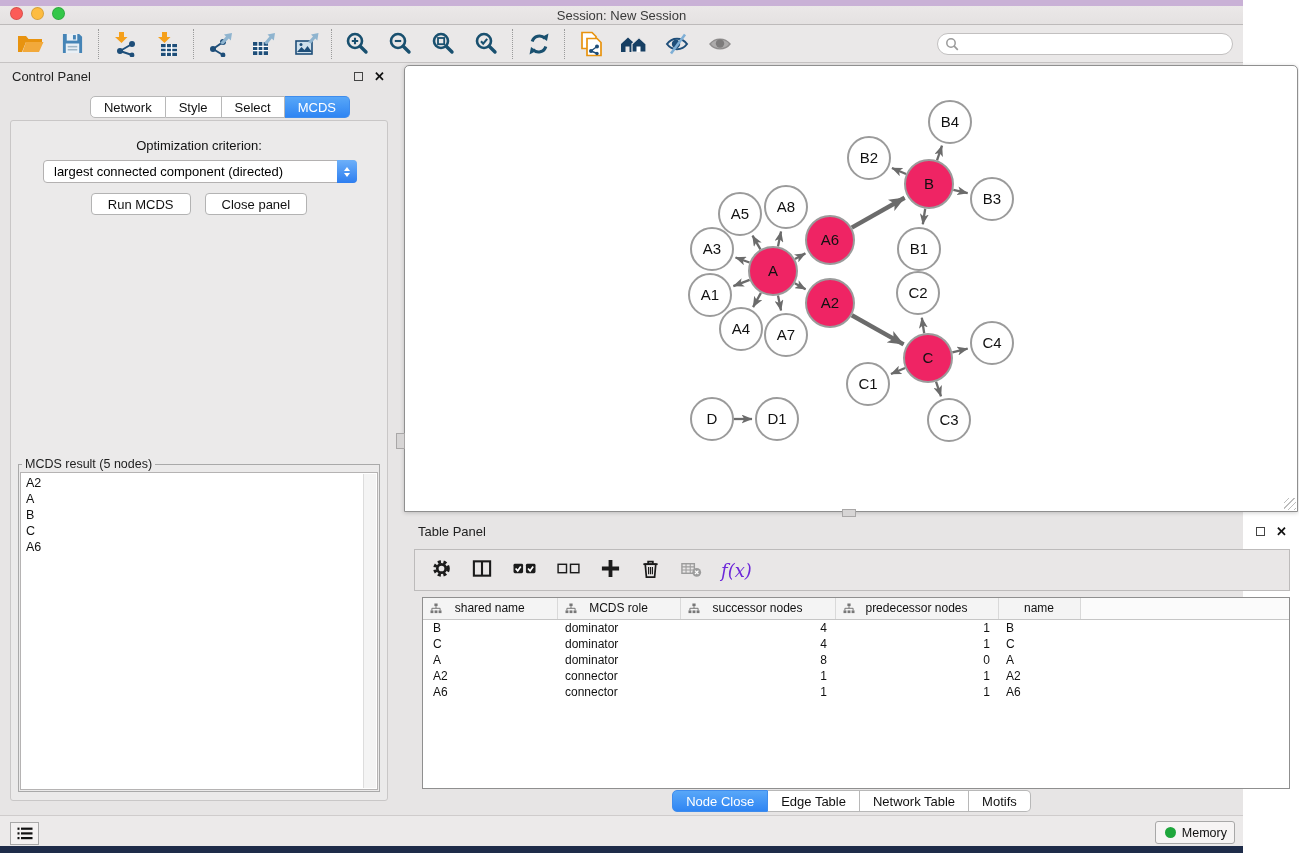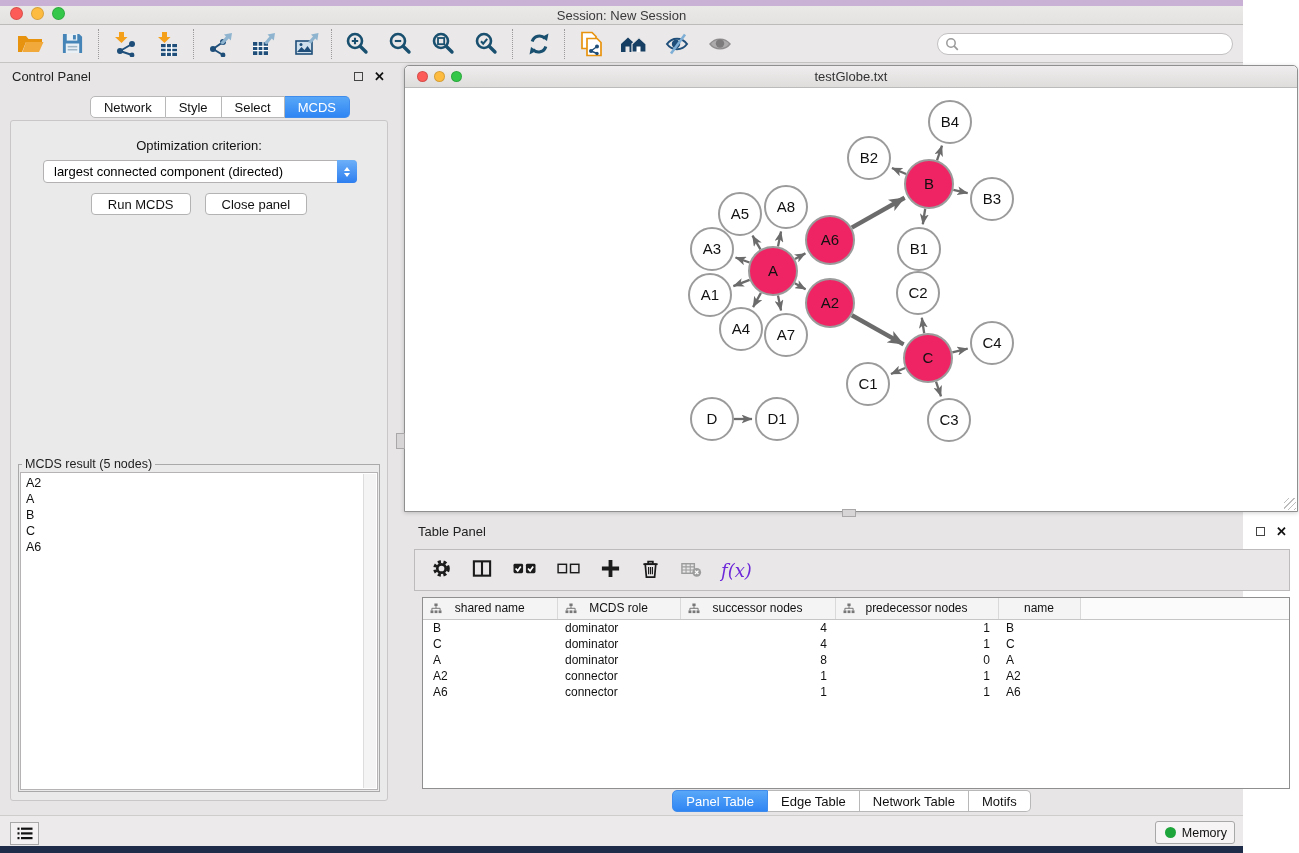--- a/index.html
+++ b/index.html
@@ -294,28 +294,20 @@
               <div class="mcds-item">A</div>
               <div class="mcds-item">B</div>
               <div class="mcds-item">C</div>
               <div class="mcds-item">A6</div>
             </div>
         </fieldset>
       </div>
     </section>
 
     <section class="nw">
-      <div class="nw-titlebar">
-        <div class="nw-lights">
-          <span class="light red"></span>
-          <span class="light yellow"></span>
-          <span class="light green"></span>
-        </div>
-        <span>testGlobe.txt</span>
-      </div>
       <div class="nw-canvas">
         <svg id="graph-svg" width="892" height="423">
           <defs>
             <marker id="arrow" markerUnits="userSpaceOnUse" markerWidth="11" markerHeight="9" refX="10.5" refY="4.5" orient="auto">
               <path d="M0 0 L11 4.5 L0 9 L2.8 4.5 Z" fill="#6B6B6B"></path>
             </marker>
             <marker id="arrowBig" markerUnits="userSpaceOnUse" markerWidth="16" markerHeight="13" refX="15.5" refY="6.5" orient="auto">
               <path d="M0 0 L16 6.5 L0 13 L4 6.5 Z" fill="#6B6B6B"></path>
             </marker>
           </defs>
@@ -575,21 +567,21 @@
                 <td class="num">1</td>
                 <td class="num">1</td>
                 <td>A6</td>
                 <td></td>
               </tr>
             </tbody>
         </table>
       </div>
       <div class="tp-tabs">
         <div class="seg">
-          <span class="seg-tab active">Panel Table</span>
+          <span class="seg-tab active">Node Close</span>
           <span class="seg-tab">Edge Table</span>
           <span class="seg-tab">Network Table</span>
           <span class="seg-tab">Motifs</span>
         </div>
       </div>
     </section>
   </div>
 
   <div class="statusbar">
     <div class="status-list-btn">

